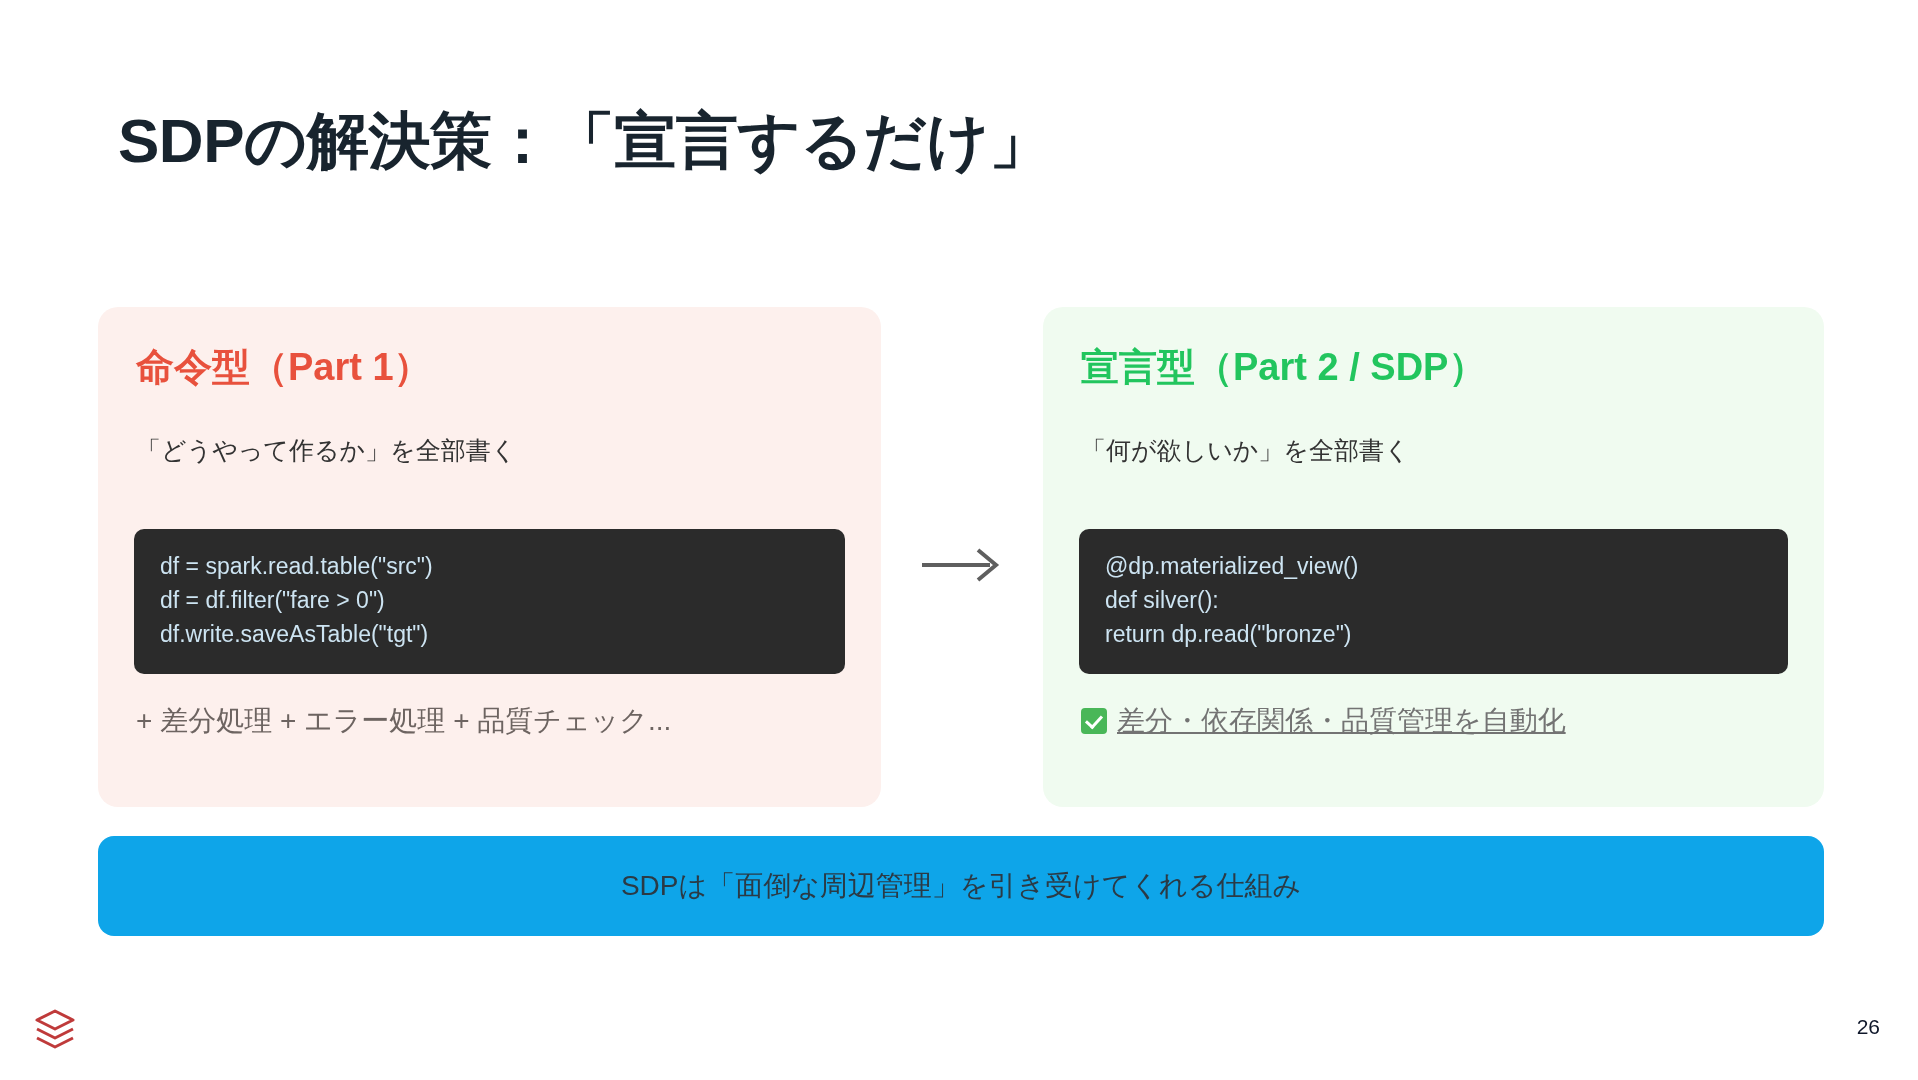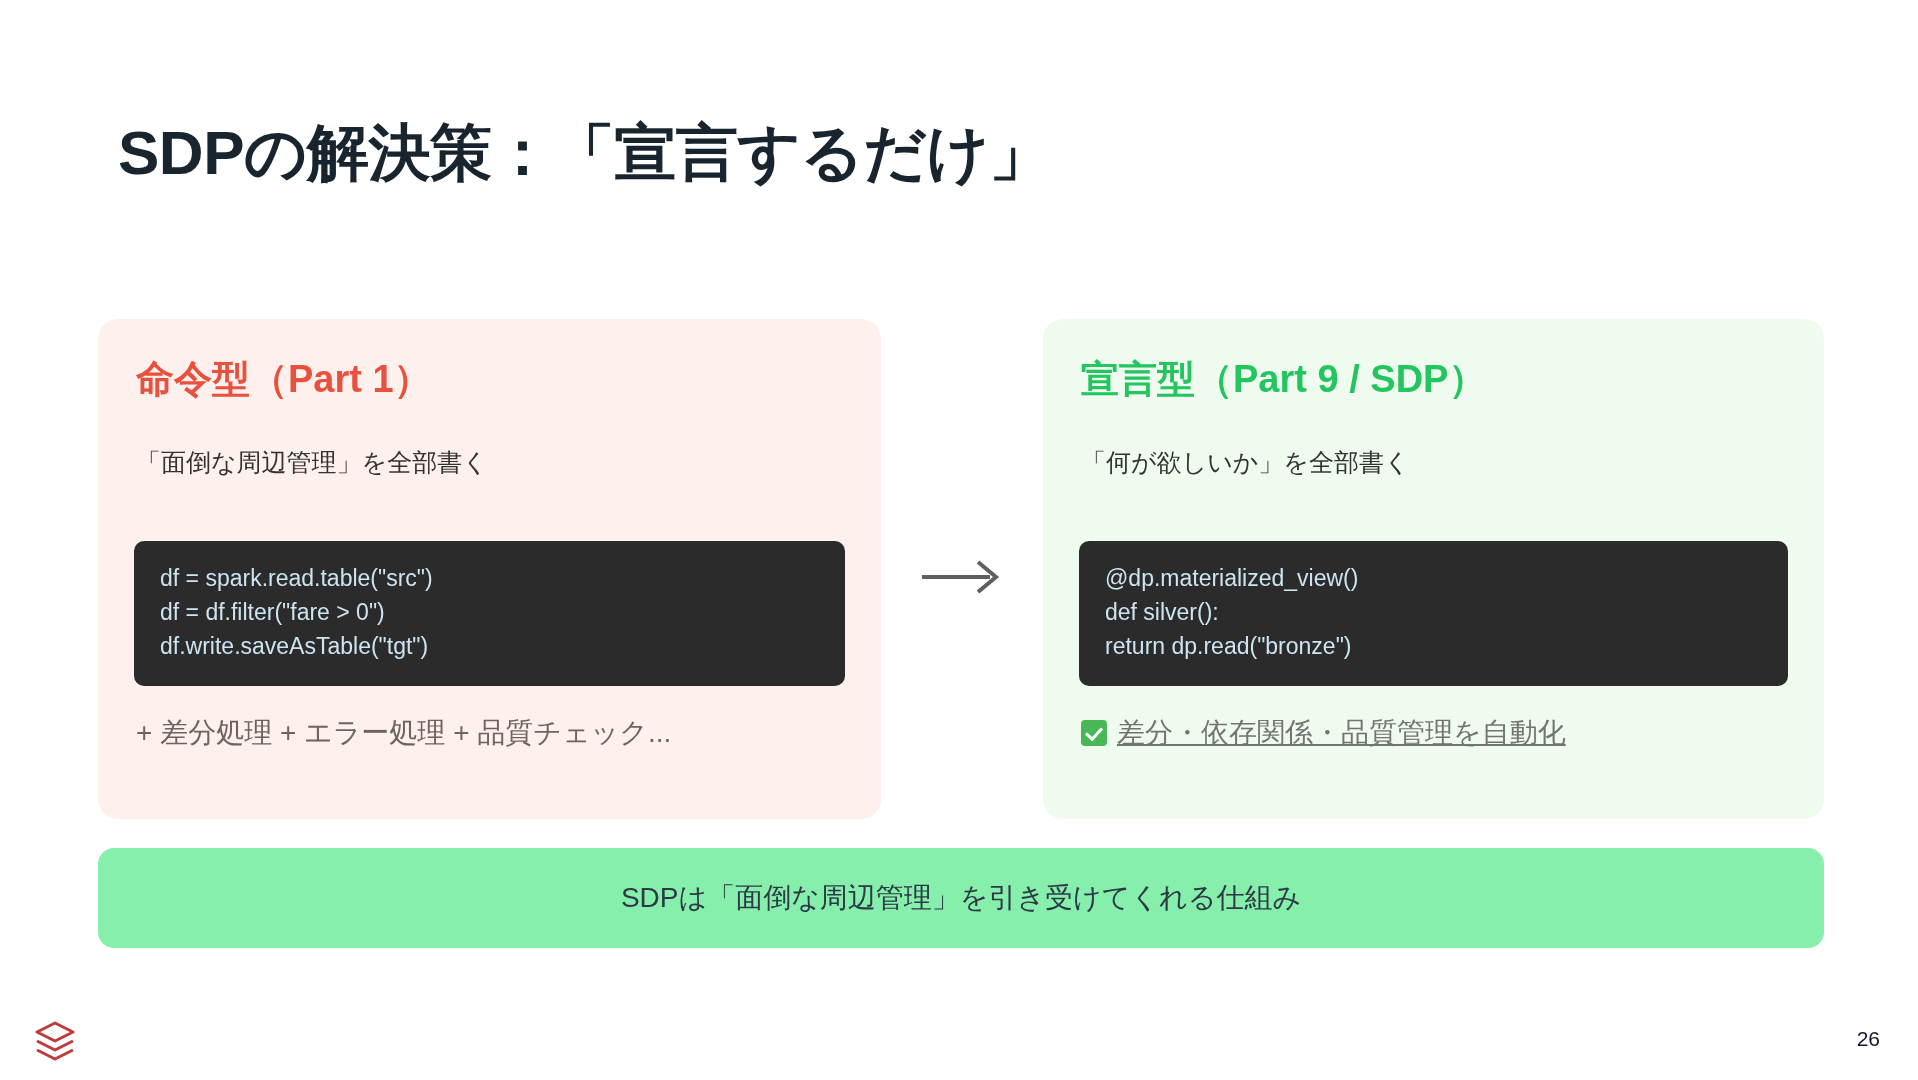--- a/index.html
+++ b/index.html
@@ -13,21 +13,20 @@
     position: relative;
     overflow: hidden;
     font-family: "Liberation Sans", "DejaVu Sans", sans-serif;
     -webkit-font-smoothing: antialiased;
   }
 
   .slide {
     position: absolute;
     inset: 0;
     background: #ffffff;
-    margin-top: 12px;
   }
 
   
   .slide-title {
     position: absolute;
     left: 118px;
     top: 62px;
     font-size: 62px;
     font-weight: 700;
     letter-spacing: -0.5px;
@@ -147,21 +146,21 @@
     height: 40px;
   }
 
   
   .banner {
     position: absolute;
     left: 98px;
     top: 836px;
     width: 1726px;
     height: 100px;
-    background: #86efac;
+    background: #0ea5e9;
     border-radius: 16px;
     display: flex;
     align-items: center;
     justify-content: center;
   }
   .banner-text {
     font-size: 28px;
     color: #2b3a45;
     line-height: 1.3;
     white-space: nowrap;
@@ -188,33 +187,33 @@
 <body>
 
 <div class="slide">
 
   <h1 class="slide-title">SDPの解決策：「宣言するだけ」</h1>
 
   <div class="cards">
 
     <div class="card card-left">
       <div class="card-heading imperative">命令型（Part 1）</div>
-      <div class="card-subtitle">「面倒な周辺管理」を全部書く</div>
+      <div class="card-subtitle">「どうやって作るか」を全部書く</div>
 
       <div class="code-block">
         <div class="code-line">df = spark.read.table("src")</div>
         <div class="code-line">df = df.filter("fare &gt; 0")</div>
         <div class="code-line">df.write.saveAsTable("tgt")</div>
       </div>
 
       <div class="card-footnote muted">+ 差分処理 + エラー処理 + 品質チェック...</div>
     </div>
 
     <div class="card card-right">
-      <div class="card-heading declarative">宣言型（Part 9 / SDP）</div>
+      <div class="card-heading declarative">宣言型（Part 2 / SDP）</div>
       <div class="card-subtitle">「何が欲しいか」を全部書く</div>
 
       <div class="code-block">
         <div class="code-line">@dp.materialized_view()</div>
         <div class="code-line">def silver():</div>
         <div class="code-line">return dp.read("bronze")</div>
       </div>
 
       <div class="card-footnote success">
         <span class="check-badge"></span><span>差分・依存関係・品質管理を自動化</span>

